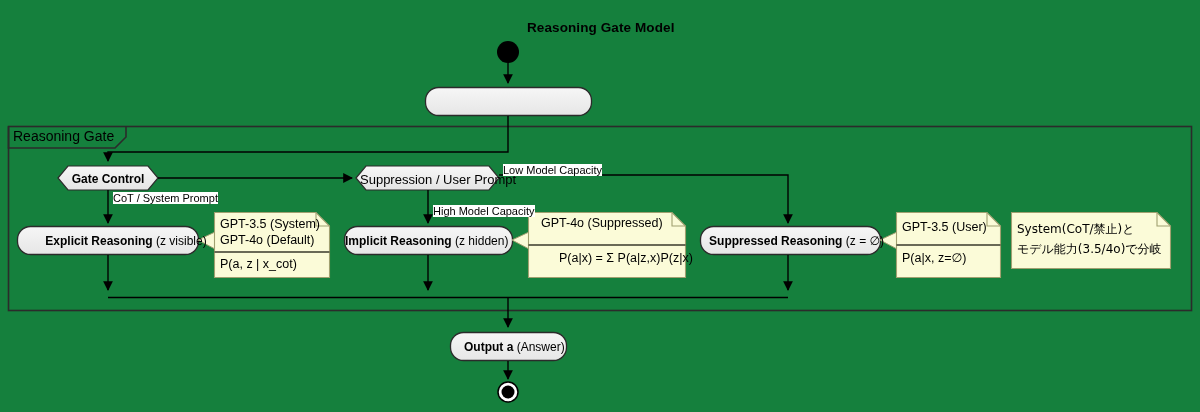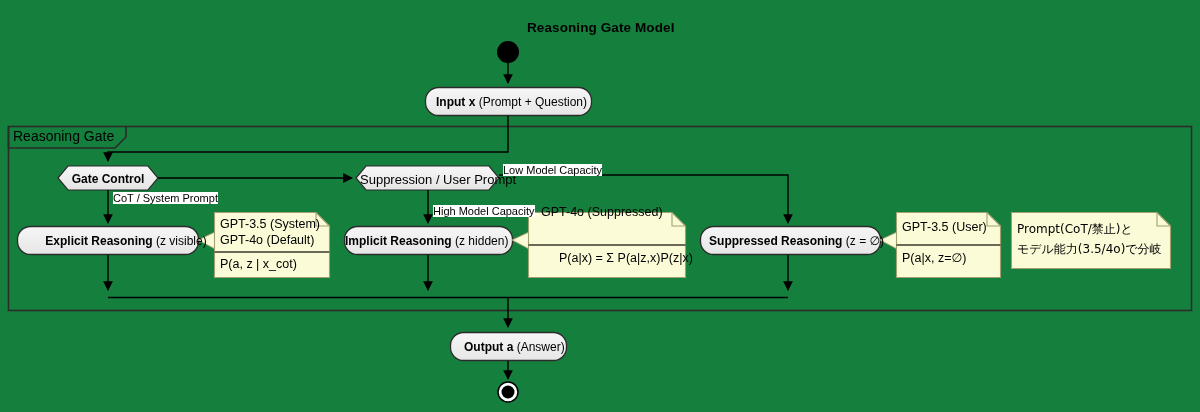--- a/index.html
+++ b/index.html
@@ -178,23 +178,20 @@
     <g>
       <circle cx="508" cy="392" r="10" fill="#FFFFFF" stroke="#000" stroke-width="1.5"></circle>
       <circle cx="508" cy="392" r="6.5" fill="#000000"></circle>
     </g>
   </svg>
 
   <div class="diagram-title" style="left:527px; top:20px;">Reasoning Gate Model</div>
 
   <div class="frame-label" style="left:13px; top:128px;">Reasoning Gate</div>
 
-  <div class="plain-node-text" style="left:436px; top:95px;">
-    <b>Input x</b><span> (Prompt + Question)</span>
-  </div>
 
   <div class="node-text" style="left:62px; top:172px; width:92px;">
     <span class="nm">Gate Control</span>
   </div>
 
   <div class="node-text" style="left:360px; top:172px; width:135px; font-size:13px;">
     <span class="sub">Suppression / User Prompt</span>
   </div>
 
   <div class="edge-label" style="left:113px; top:192px;">CoT / System Prompt</div>
@@ -215,26 +212,26 @@
 
   <div class="node-text" style="left:701px; top:234px; width:191px;">
     <span class="nm">Suppressed Reasoning</span>
     <span class="sub">(z = ∅)</span>
   </div>
 
   <div class="note-line" style="left:220px; top:216px;">GPT-3.5 (System)</div>
   <div class="note-line" style="left:220px; top:232px;">GPT-4o (Default)</div>
   <div class="note-line" style="left:220px; top:256px;">P(a, z | x_cot)</div>
 
-  <div class="note-line" style="left:541px; top:204px;">GPT-4o (Suppressed)</div>
+  <div class="note-line" style="left:541px; top:215px;">GPT-4o (Suppressed)</div>
   <div class="note-line" style="left:559px; top:250px;">P(a|x) = Σ P(a|z,x)P(z|x)</div>
 
   <div class="note-line" style="left:902px; top:219px;">GPT-3.5 (User)</div>
   <div class="note-line" style="left:902px; top:250px;">P(a|x, z=∅)</div>
 
-  <div class="note-line jp" style="left:1017px; top:221px;">Prompt(CoT/禁止)と</div>
+  <div class="note-line jp" style="left:1017px; top:221px;">System(CoT/禁止)と</div>
   <div class="note-line jp" style="left:1017px; top:241px;">モデル能力(3.5/4o)で分岐</div>
 
   <div class="plain-node-text" style="left:464px; top:340px;">
     <b>Output a</b><span> (Answer)</span>
   </div>
 
 </div>
 
 </body></html>

